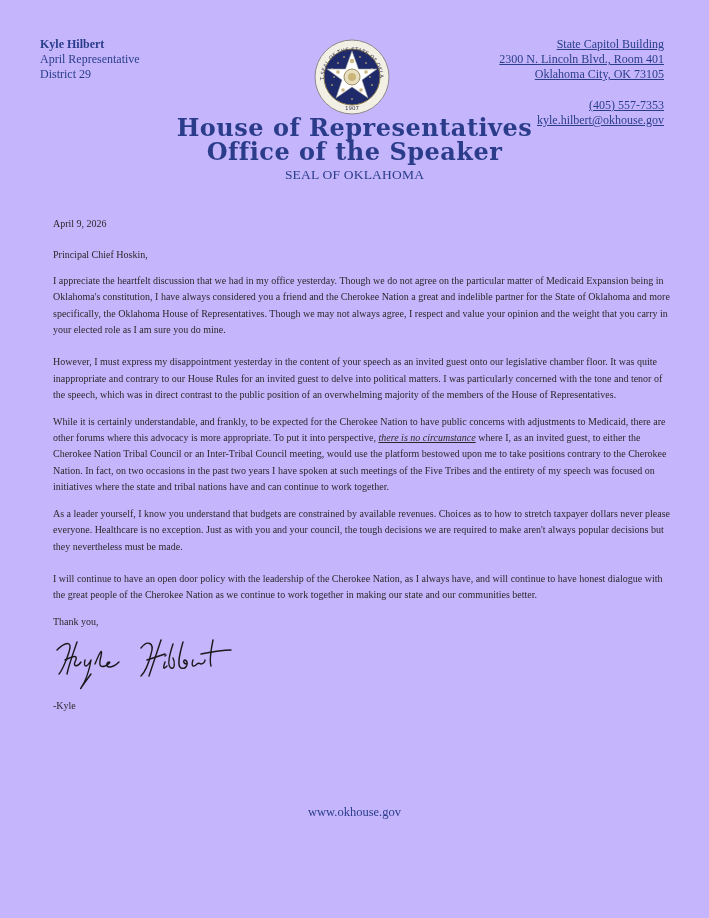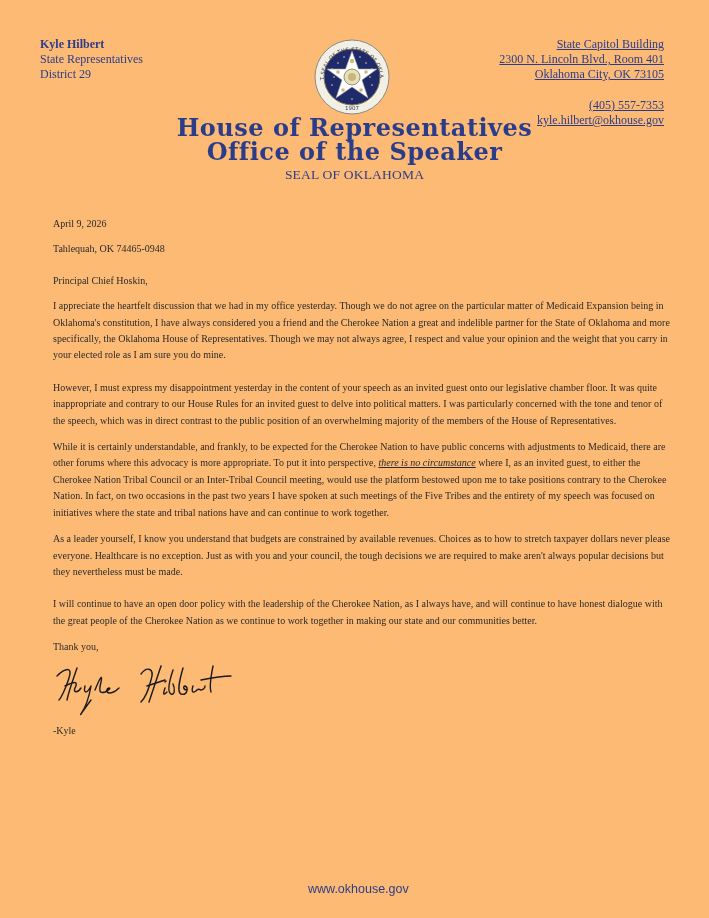--- a/index.html
+++ b/index.html
@@ -1,17 +1,17 @@
 <!DOCTYPE html>
 <html><head>
   <meta charset="utf-8">
   <style>
     html, body { margin: 0; padding: 0; background: #ffffff; }
     body { width: 709px; height: 918px; position: relative; overflow: hidden; }
-    .page { position: absolute; left: 0; top: 0; width: 709px; height: 918px; background: #fdba74; }
+    .page { position: absolute; left: 0; top: 0; width: 709px; height: 918px; background: #c4b5fd; }
 
     .sender {
       position: absolute; left: 40px; top: 37px;
       font-family: "Liberation Serif", serif; font-size: 12px; line-height: 15px; color: #2b3d8a;
     }
     .sender .name { font-weight: bold; }
 
     .address {
       position: absolute; right: 45px; top: 37px; text-align: right;
       font-family: "Liberation Serif", serif; font-size: 12px; line-height: 15px; color: #2b3d8a; text-decoration: underline;
@@ -45,32 +45,32 @@
     .salutation { margin-bottom: 9px !important; }
     .para { margin-bottom: 10px !important; }
     .para.big-gap { margin-bottom: 16px !important; }
     .emph { font-style: italic; text-decoration: underline; }
 
     .closing { margin-top: 10px; }
     .signature { display: block; margin-top: 4px; margin-left: -2px; }
     .signoff { margin-top: 0px; }
 
     .website {
-      position: absolute; left: 308px; top: 882px;
-      font-family: Liberation Sans, sans-serif; font-size: 12.5px; color: #2b3d8a;
+      position: absolute; left: 308px; top: 805px;
+      font-family: Liberation Serif, serif; font-size: 12.5px; color: #2b3d8a;
     }
   </style>
 </head>
 <body>
 
 <div class="page">
 
   <div class="sender">
     <div class="name">Kyle Hilbert</div>
-    <div>State Representatives</div>
+    <div>April Representative</div>
     <div>District 29</div>
   </div>
 
   <div class="seal">
     <svg width="76" height="76" viewBox="0 0 76 76">
       <circle cx="38" cy="38" r="37" fill="#f2efe4" stroke="#8a8a8a" stroke-width="1"></circle>
       <circle cx="38" cy="38" r="28" fill="#1f2a6b" stroke="#8a7a4a" stroke-width="1"></circle>
       <g fill="#c9b878" opacity="0.7">
         <circle cx="24" cy="24" r="1"></circle>
           <circle cx="52" cy="24" r="1"></circle>
@@ -116,21 +116,20 @@
   <div class="masthead">
     <div class="blackletter">House of Representatives</div>
     <div class="blackletter">Office of the Speaker</div>
     <div class="state">SEAL OF OKLAHOMA</div>
   </div>
 
   <div class="body">
     <p class="date">April 9, 2026</p>
 
     <div class="recipient">
-      <p>Tahlequah, OK 74465-0948</p>
     </div>
 
     <p class="salutation">Principal Chief Hoskin,</p>
 
     <p class="para big-gap">I appreciate the heartfelt discussion that we had in my office yesterday. Though we do not agree on the particular matter of Medicaid Expansion being in Oklahoma's constitution, I have always considered you a friend and the Cherokee Nation a great and indelible partner for the State of Oklahoma and more specifically, the Oklahoma House of Representatives. Though we may not always agree, I respect and value your opinion and the weight that you carry in your elected role as I am sure you do mine.</p>
     <p class="para">However, I must express my disappointment yesterday in the content of your speech as an invited guest onto our legislative chamber floor. It was quite inappropriate and contrary to our House Rules for an invited guest to delve into political matters. I was particularly concerned with the tone and tenor of the speech, which was in direct contrast to the public position of an overwhelming majority of the members of the House of Representatives.</p>
     <p class="para"><span>While it is certainly understandable, and frankly, to be expected for the Cherokee Nation to have public concerns with adjustments to Medicaid, there are other forums where this advocacy is more appropriate. To put it into perspective, </span><span class="emph">there is no circumstance</span><span> where I, as an invited guest, to either the Cherokee Nation Tribal Council or an Inter-Tribal Council meeting, would use the platform bestowed upon me to take positions contrary to the Cherokee Nation. In fact, on two occasions in the past two years I have spoken at such meetings of the Five Tribes and the entirety of my speech was focused on initiatives where the state and tribal nations have and can continue to work together.</span></p>
     <p class="para big-gap">As a leader yourself, I know you understand that budgets are constrained by available revenues. Choices as to how to stretch taxpayer dollars never please everyone. Healthcare is no exception. Just as with you and your council, the tough decisions we are required to make aren't always popular decisions but they nevertheless must be made.</p>
     <p class="para">I will continue to have an open door policy with the leadership of the Cherokee Nation, as I always have, and will continue to have honest dialogue with the great people of the Cherokee Nation as we continue to work together in making our state and our communities better.</p>
 

